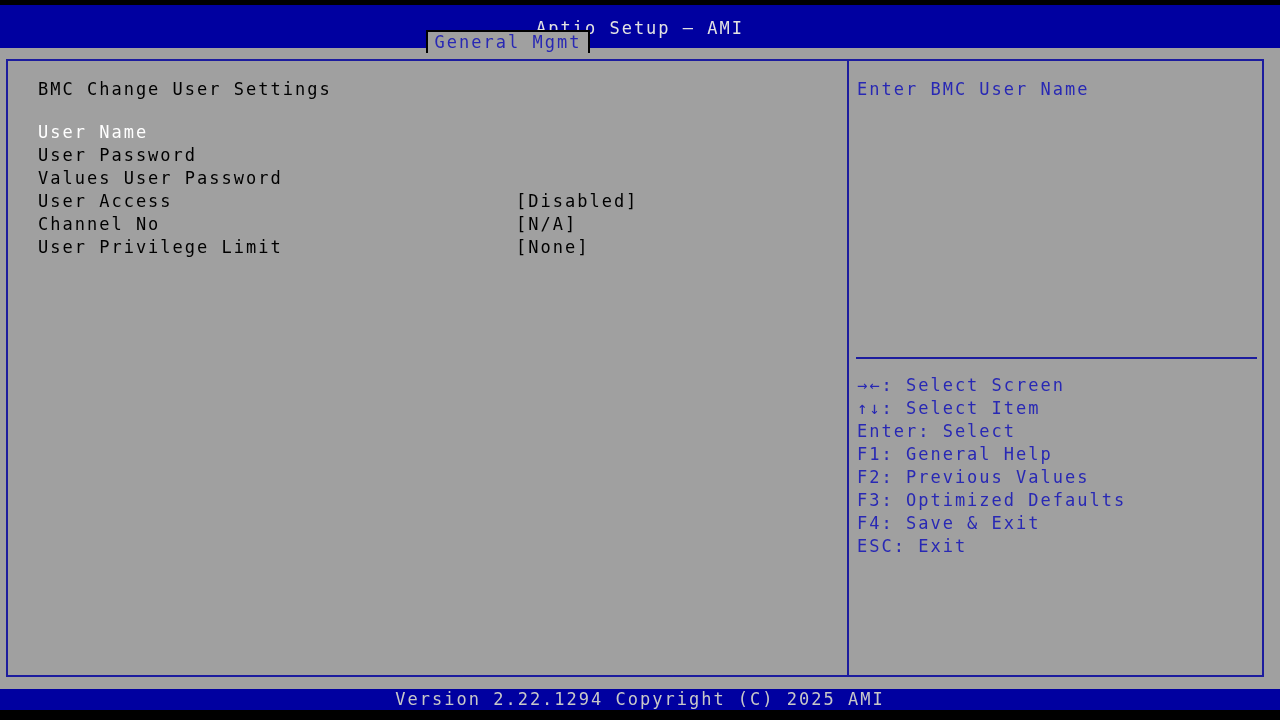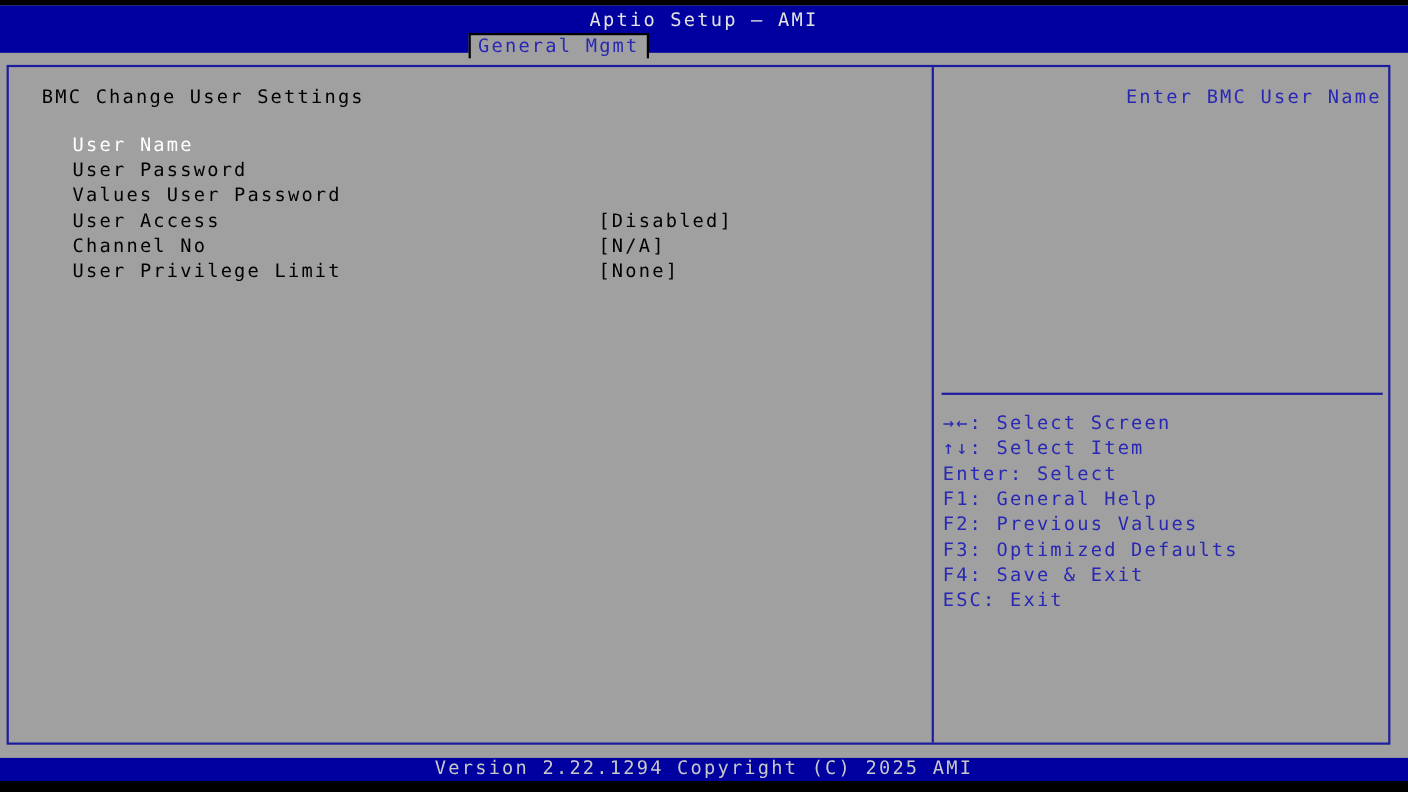--- a/index.html
+++ b/index.html
@@ -12,45 +12,45 @@
   }
   .screen { position: relative; width: 1280px; height: 720px; background: #A0A0A0; }
 
   .top-black { position: absolute; left: 0; top: 0; width: 1280px; height: 5px; background: #000000; }
 
   .header-bar {
     position: absolute; left: 0; top: 5px; width: 1280px; height: 43px;
     background: #0000A0; color: #E2E2E2;
     text-align: center;
   }
-  .header-bar .title { display: inline-block; margin-top: 4px; }
+  .header-bar .title { display: inline-block; margin-top: 13px; }
 
   .tab {
     position: absolute; left: 426px; top: 30px; width: 164px; height: 23px;
     background: #A0A0A0; color: #2828B4;
     border-top: 2px solid #000000; border-left: 2px solid #000000; border-right: 2px solid #000000;
     text-align: center; line-height: 21px;
   }
 
   .content-box {
     position: absolute; left: 6px; top: 59px; width: 1258px; height: 618px;
     border: 2px solid #1C1C9E;
     display: flex;
   }
   .left-panel { position: relative; width: 841px; height: 100%; border-right: 2px solid #1C1C9E; }
   .right-panel { position: relative; flex: 1; height: 100%; }
 
   .panel-title { position: absolute; left: 30px; top: 18px; color: #000000; }
 
   .menu { position: absolute; left: 0; top: 60px; width: 100%; }
   .menu-row { display: flex; height: 23px; line-height: 23px; padding-left: 30px; color: #000000; }
-  .menu-row .label { width: 478px; margin-left: 28px; }
+  .menu-row .label { width: 478px; }
   .menu-row.selected { color: #FFFFFF; }
 
-  .help-text { position: absolute; left: 8px; top: 18px; right: 6px; color: #2828B4; text-align: right; }
+  .help-text { position: absolute; left: 8px; top: 18px; right: 6px; color: #2828B4; }
   .help-divider { position: absolute; left: 7px; right: 5px; top: 296px; height: 2px; background: #1C1C9E; }
   .key-legend { position: absolute; left: 8px; top: 313px; right: 4px; }
   .key-line { height: 23px; line-height: 23px; color: #2828B4; white-space: nowrap; }
 
   .footer-bar {
     position: absolute; left: 0; top: 689px; width: 1280px; height: 21px;
     background: #0000A0; color: #C8C8C8;
     text-align: center; line-height: 21px;
   }
   .bottom-black { position: absolute; left: 0; top: 710px; width: 1280px; height: 10px; background: #000000; }

